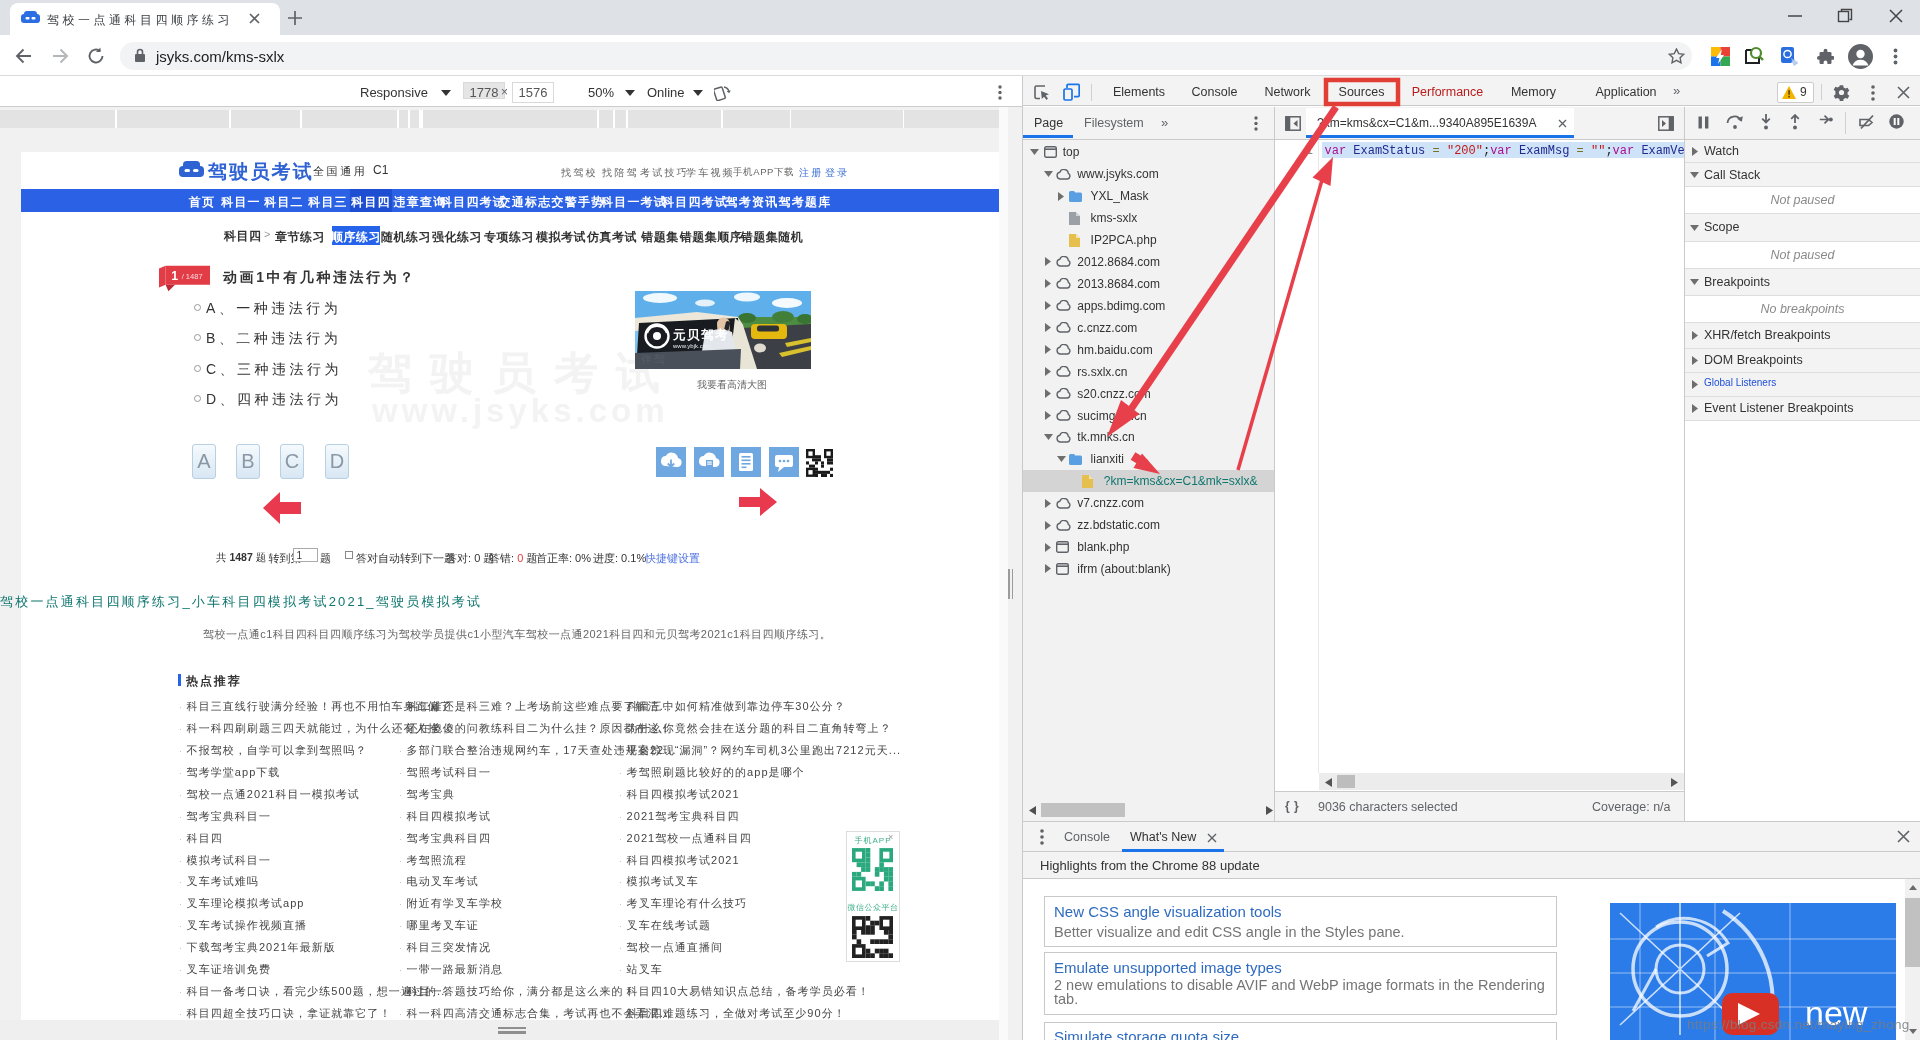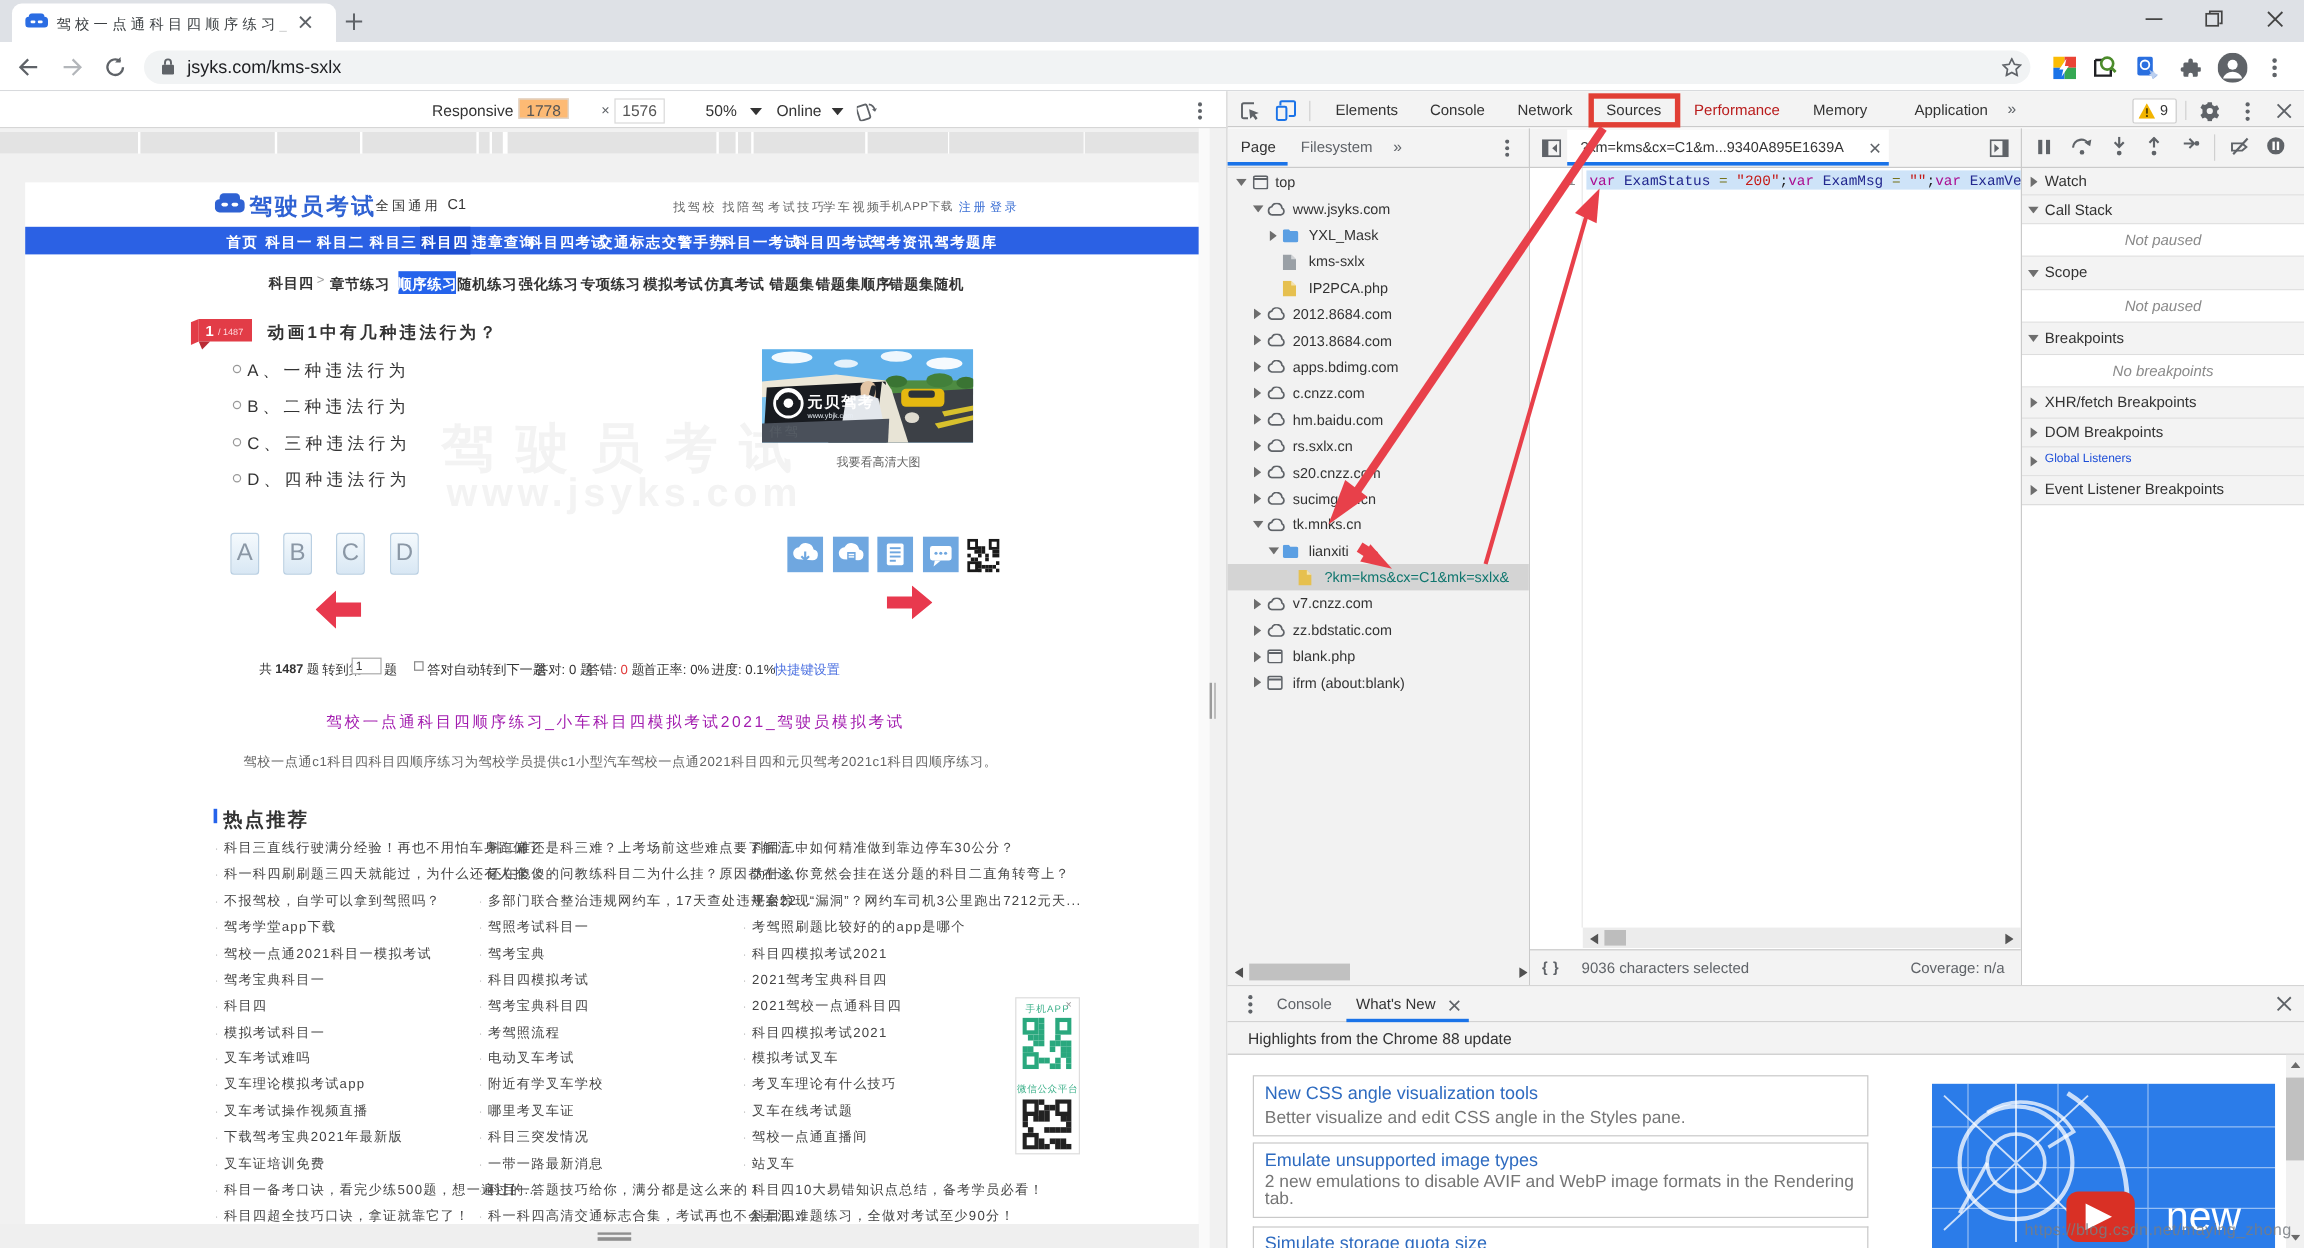--- a/index.html
+++ b/index.html
@@ -86,21 +86,21 @@
       <circle cx="2.5" cy="2.5" r="1.9" fill="#5f6368"></circle>
       <circle cx="2.5" cy="8.5" r="1.9" fill="#5f6368"></circle>
       <circle cx="2.5" cy="14.5" r="1.9" fill="#5f6368"></circle>
     </svg>
 
 <div class="abs" style="left:0;top:76px;width:1022px;height:31px;background:#fff;border-bottom:1px solid #ccc"></div>
 <div class="abs" style="left:360px;top:85px;font-size:13px;color:#333">Responsive</div>
 <svg class="abs" style="left:441px;top:90px" width="10" height="6" viewBox="0 0 10 6">
       <path d="M0 0h10L5 6z" fill="#333"></path>
     </svg>
-<div class="abs" style="left:432px;top:82px;width:42px;height:17px;border:1px solid #d9d9d9;background:#fdba74;font-size:13px;color:#555;text-align:center;line-height:19px">1778</div>
+<div class="abs" style="left:463px;top:82px;width:42px;height:17px;border:1px solid #d9d9d9;background:#e5e5e5;font-size:13px;color:#555;text-align:center;line-height:19px">1778</div>
 <div class="abs" style="left:501px;top:85px;font-size:12px;color:#5f6368">×</div>
 <div class="abs" style="left:512px;top:82px;width:42px;height:21px;border:1px solid #d9d9d9;background:#fff;font-size:13px;color:#555;text-align:center;line-height:19px">1576</div>
 <div class="abs" style="left:588px;top:85px;font-size:13px;color:#333">50%</div>
 <svg class="abs" style="left:625px;top:90px" width="10" height="6" viewBox="0 0 10 6">
       <path d="M0 0h10L5 6z" fill="#333"></path>
     </svg>
 <div class="abs" style="left:647px;top:85px;font-size:13px;color:#333">Online</div>
 <svg class="abs" style="left:693px;top:90px" width="10" height="6" viewBox="0 0 10 6">
       <path d="M0 0h10L5 6z" fill="#333"></path>
     </svg>
@@ -307,24 +307,24 @@
 <div class="abs" style="left:268.6px;top:444px;font-size:11px;color:#333;white-space:nowrap">转到第</div>
 <div class="abs" style="left:292.5px;top:441px;width:25px;height:14px;border:1px solid #aaa;background:#fff;font-size:10px;color:#333;padding-left:3px;line-height:13px">1</div>
 <div class="abs" style="left:320px;top:444px;font-size:11px;color:#333">题</div>
 <div class="abs" style="left:345px;top:444px;width:8px;height:8px;border:1px solid #888;background:#fff"></div>
 <div class="abs" style="left:356px;top:444px;font-size:11px;color:#333;white-space:nowrap">答对自动转到下一题</div>
 <div class="abs" style="left:446px;top:444px;font-size:11px;color:#333;white-space:nowrap">答对: <span style="color:#333">0</span> 题</div>
 <div class="abs" style="left:489px;top:444px;font-size:11px;color:#333;white-space:nowrap">答错: <span style="color:#e03a3a">0</span> 题</div>
 <div class="abs" style="left:536px;top:444px;font-size:11px;color:#333;white-space:nowrap">首正率: 0%</div>
 <div class="abs" style="left:593px;top:444px;font-size:11px;color:#333;white-space:nowrap">进度: 0.1%</div>
 <div class="abs" style="left:645px;top:444px;font-size:11px;color:#4a6fe0;white-space:nowrap">快捷键设置</div>
-<div class="abs" style="left:0;top:486px;width:1026px;text-align:center;font-size:13px;color:#a21caf;letter-spacing:2.2px;white-space:nowrap">驾校一点通科目四顺序练习_小车科目四模拟考试2021_驾驶员模拟考试</div>
+<div class="abs" style="left:0;top:486px;width:1026px;text-align:left;font-size:13px;color:#0f766e;letter-spacing:2.2px;white-space:nowrap">驾校一点通科目四顺序练习_小车科目四模拟考试2021_驾驶员模拟考试</div>
 <div class="abs" style="left:203px;top:520px;font-size:11px;color:#666;letter-spacing:0.45px;white-space:nowrap">驾校一点通c1科目四科目四顺序练习为驾校学员提供c1小型汽车驾校一点通2021科目四和元贝驾考2021c1科目四顺序练习。</div>
 <div class="abs" style="left:178px;top:567px;width:3px;height:12px;background:#2563eb"></div>
-<div class="abs" style="left:186px;top:566px;font-size:16px;font-weight:bold;color:#333;letter-spacing:1.9px;white-space:nowrap">热点推荐</div>
+<div class="abs" style="left:186px;top:566px;font-size:12px;font-weight:bold;color:#333;letter-spacing:1.9px;white-space:nowrap">热点推荐</div>
 <div class="abs" style="left:179px;top:592.0px;font-size:11px;color:#444;letter-spacing:1.05px;white-space:nowrap"><span style="color:#bbb;font-size:9px">· </span>科目三直线行驶满分经验！再也不用怕车身跑偏了</div>
 <div class="abs" style="left:399px;top:592.0px;font-size:11px;color:#444;letter-spacing:1.05px;white-space:nowrap"><span style="color:#bbb;font-size:9px">· </span>科二难还是科三难？上考场前这些难点要了解清...</div>
 <div class="abs" style="left:619px;top:592.0px;font-size:11px;color:#444;letter-spacing:1.05px;white-space:nowrap"><span style="color:#bbb;font-size:9px">· </span>科目三中如何精准做到靠边停车30公分？</div>
 <div class="abs" style="left:179px;top:613.9px;font-size:11px;color:#444;letter-spacing:1.05px;white-space:nowrap"><span style="color:#bbb;font-size:9px">· </span>科一科四刷刷题三四天就能过，为什么还有人挂...</div>
 <div class="abs" style="left:399px;top:613.9px;font-size:11px;color:#444;letter-spacing:1.05px;white-space:nowrap"><span style="color:#bbb;font-size:9px">· </span>还在傻傻的问教练科目二为什么挂？原因都在这！</div>
 <div class="abs" style="left:619px;top:613.9px;font-size:11px;color:#444;letter-spacing:1.05px;white-space:nowrap"><span style="color:#bbb;font-size:9px">· </span>为什么你竟然会挂在送分题的科目二直角转弯上？</div>
 <div class="abs" style="left:179px;top:635.9px;font-size:11px;color:#444;letter-spacing:1.05px;white-space:nowrap"><span style="color:#bbb;font-size:9px">· </span>不报驾校，自学可以拿到驾照吗？</div>
 <div class="abs" style="left:399px;top:635.9px;font-size:11px;color:#444;letter-spacing:1.05px;white-space:nowrap"><span style="color:#bbb;font-size:9px">· </span>多部门联合整治违规网约车，17天查处违规案22...</div>
 <div class="abs" style="left:619px;top:635.9px;font-size:11px;color:#444;letter-spacing:1.05px;white-space:nowrap"><span style="color:#bbb;font-size:9px">· </span>平台惊现“漏洞”？网约车司机3公里跑出7212元天...</div>
 <div class="abs" style="left:179px;top:657.8px;font-size:11px;color:#444;letter-spacing:1.05px;white-space:nowrap"><span style="color:#bbb;font-size:9px">· </span>驾考学堂app下载</div>

